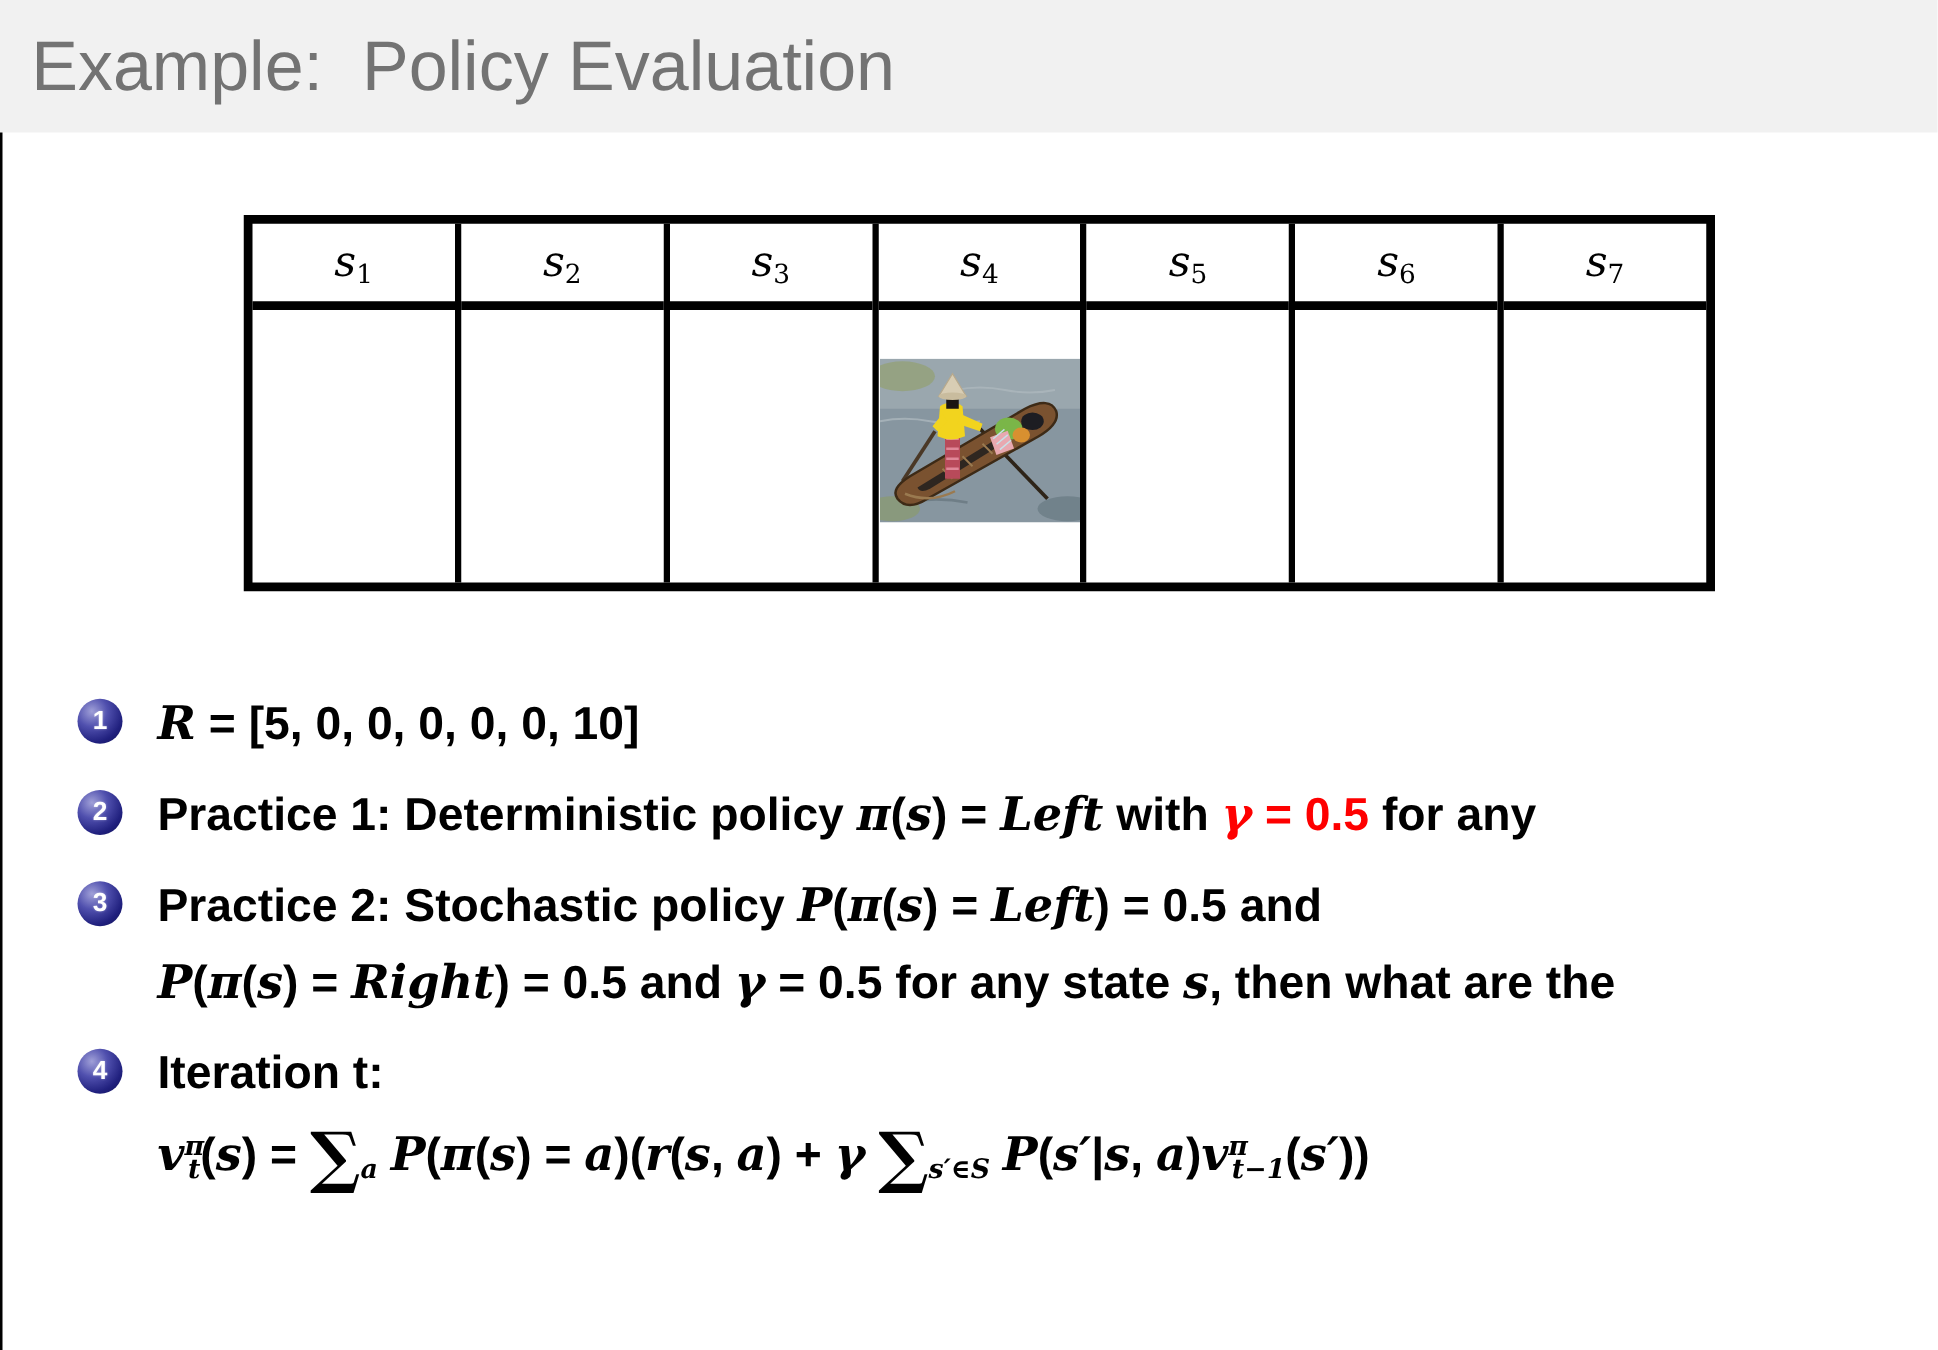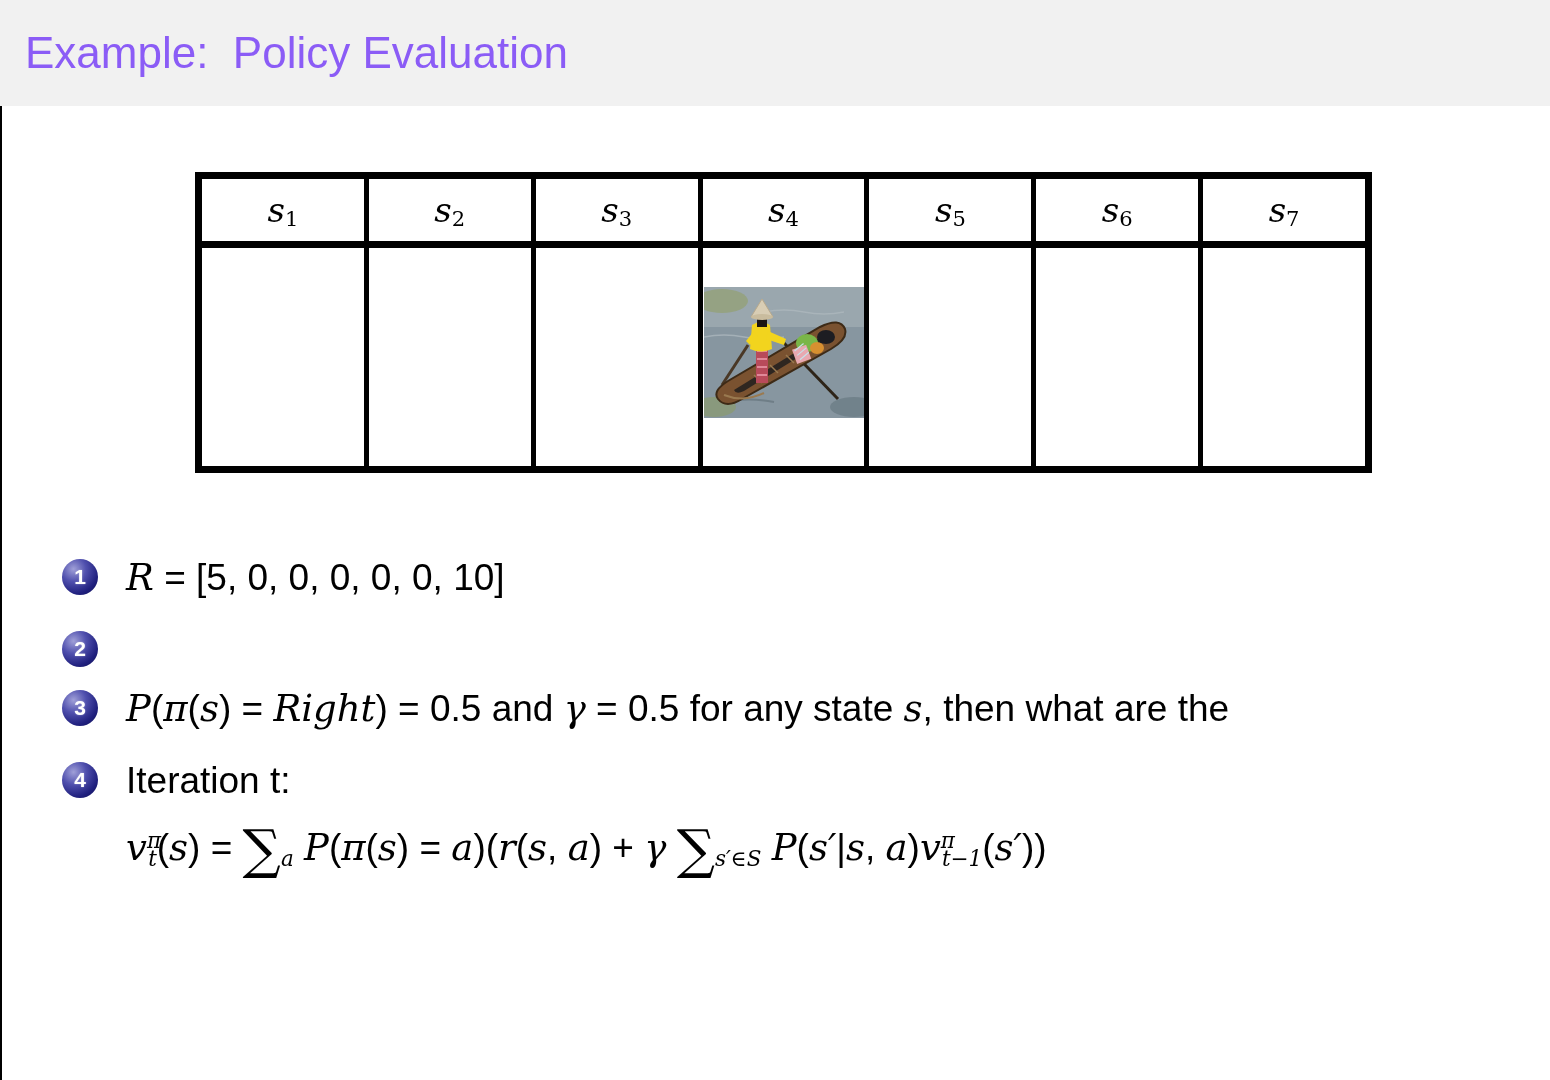--- a/index.html
+++ b/index.html
@@ -12,21 +12,21 @@
   .left-edge{
     position:absolute;left:0;top:0;width:2px;height:1080px;background:#000;
   }
   
   .title-band{
     position:absolute;left:0;top:0;width:1550px;height:106px;
     background:#f1f1f1;
   }
   .page-title{
     position:absolute;left:25px;top:20px;
-    font-size:44px;line-height:66px;color:#8b5cf6;
+    font-size:56px;line-height:66px;color:#737373;
     white-space:pre;letter-spacing:0px;
   }
   
   .state-table{
     position:absolute;left:195px;top:172px;width:1177px;height:301px;
     box-sizing:border-box;border:7px solid #000;
     display:flex;background:#fff;
   }
   .state-col{flex:1;display:flex;flex-direction:column;border-right:5px solid #000;box-sizing:border-box;}
   .state-col:last-child{border-right:none;}
@@ -47,21 +47,21 @@
   .bullet-item{display:flex;align-items:flex-start;margin-bottom:12px;}
   .ball{
     flex:0 0 36px;width:36px;height:36px;border-radius:50%;
     margin:11px 28px 0 0;
     background:radial-gradient(circle at 32% 28%, #a0a0d8 0%, #5050ae 35%, #20207e 70%, #101052 100%);
     color:#fff;font-size:21px;font-weight:bold;
     display:flex;align-items:center;justify-content:center;
     text-shadow:0 0 2px rgba(255,255,255,0.4);
   }
   .bullet-text{font-size:37px;line-height:60px;}
-  .line{white-space:pre;}
+  .line{white-space:pre;font-weight:bold;}
   
   .seg{white-space:pre;}
   .m{font-style:italic;font-family:"DejaVu Serif",serif;}
   .r{color:#fe0000;}
   .sup{font-size:0.58em;vertical-align:0.55em;}
   .sub{font-size:0.58em;vertical-align:-0.3em;}
   .sup + .sub{margin-left:-0.6em;}
   .big{font-size:1.45em;font-family:"DejaVu Serif",serif;vertical-align:-0.16em;line-height:0;}
 </style>
 </head>
@@ -165,26 +165,28 @@
   <div class="bullet-item">
     <div class="ball">1</div>
     <div class="bullet-text">
       <div class="line"><span class="seg m">R</span><span class="seg"> = [5, 0, 0, 0, 0, 0, 10]</span></div>
     </div>
   </div>
 
   <div class="bullet-item">
     <div class="ball">2</div>
     <div class="bullet-text">
+      <div class="line"><span class="seg">Practice 1: Deterministic policy </span><span class="seg m">π</span><span class="seg">(</span><span class="seg m">s</span><span class="seg">) = </span><span class="seg m">Left</span><span class="seg"> with </span><span class="seg m r">γ</span><span class="seg r"> = 0.5</span><span class="seg"> for any</span></div>
     </div>
   </div>
 
   <div class="bullet-item">
     <div class="ball">3</div>
     <div class="bullet-text">
+      <div class="line"><span class="seg">Practice 2: Stochastic policy </span><span class="seg m">P</span><span class="seg">(</span><span class="seg m">π</span><span class="seg">(</span><span class="seg m">s</span><span class="seg">) = </span><span class="seg m">Left</span><span class="seg">) = 0.5 and</span></div>
       <div class="line"><span class="seg m">P</span><span class="seg">(</span><span class="seg m">π</span><span class="seg">(</span><span class="seg m">s</span><span class="seg">) = </span><span class="seg m">Right</span><span class="seg">) = 0.5 and </span><span class="seg m">γ</span><span class="seg"> = 0.5 for any state </span><span class="seg m">s</span><span class="seg">, then what are the</span></div>
     </div>
   </div>
 
   <div class="bullet-item">
     <div class="ball">4</div>
     <div class="bullet-text">
       <div class="line"><span class="seg">Iteration t:</span></div>
       <div class="line"><span class="seg m">v</span><span class="seg sup m">π</span><span class="seg sub m">t</span><span class="seg">(</span><span class="seg m">s</span><span class="seg">) = </span><span class="seg big">∑</span><span class="seg sub m">a</span><span class="seg"> </span><span class="seg m">P</span><span class="seg">(</span><span class="seg m">π</span><span class="seg">(</span><span class="seg m">s</span><span class="seg">) = </span><span class="seg m">a</span><span class="seg">)(</span><span class="seg m">r</span><span class="seg">(</span><span class="seg m">s</span><span class="seg">, </span><span class="seg m">a</span><span class="seg">) + </span><span class="seg m">γ</span><span class="seg"> </span><span class="seg big">∑</span><span class="seg sub m">s′∈S</span><span class="seg"> </span><span class="seg m">P</span><span class="seg">(</span><span class="seg m">s′</span><span class="seg">|</span><span class="seg m">s</span><span class="seg">, </span><span class="seg m">a</span><span class="seg">)</span><span class="seg m">v</span><span class="seg sup m">π</span><span class="seg sub m">t−1</span><span class="seg">(</span><span class="seg m">s′</span><span class="seg">))</span></div>
     </div>

